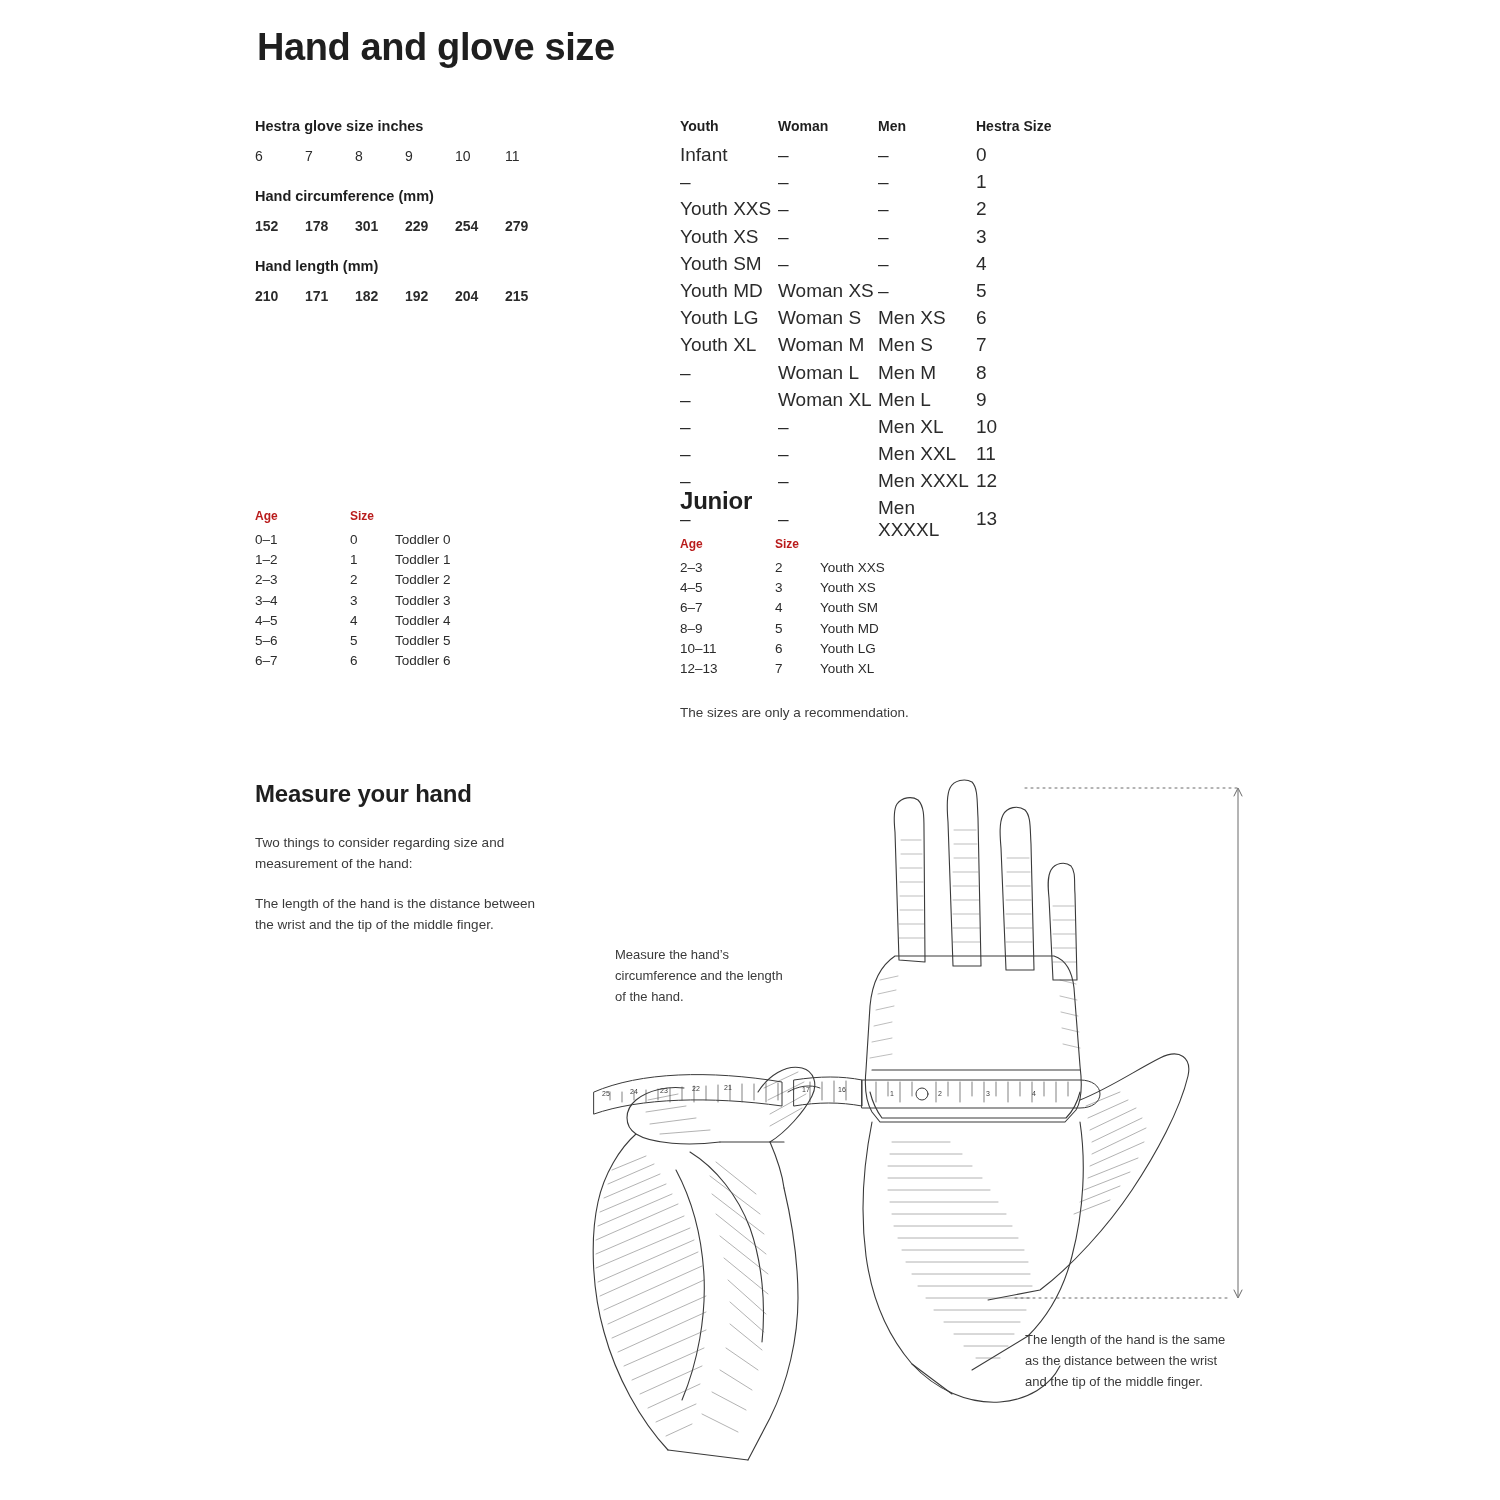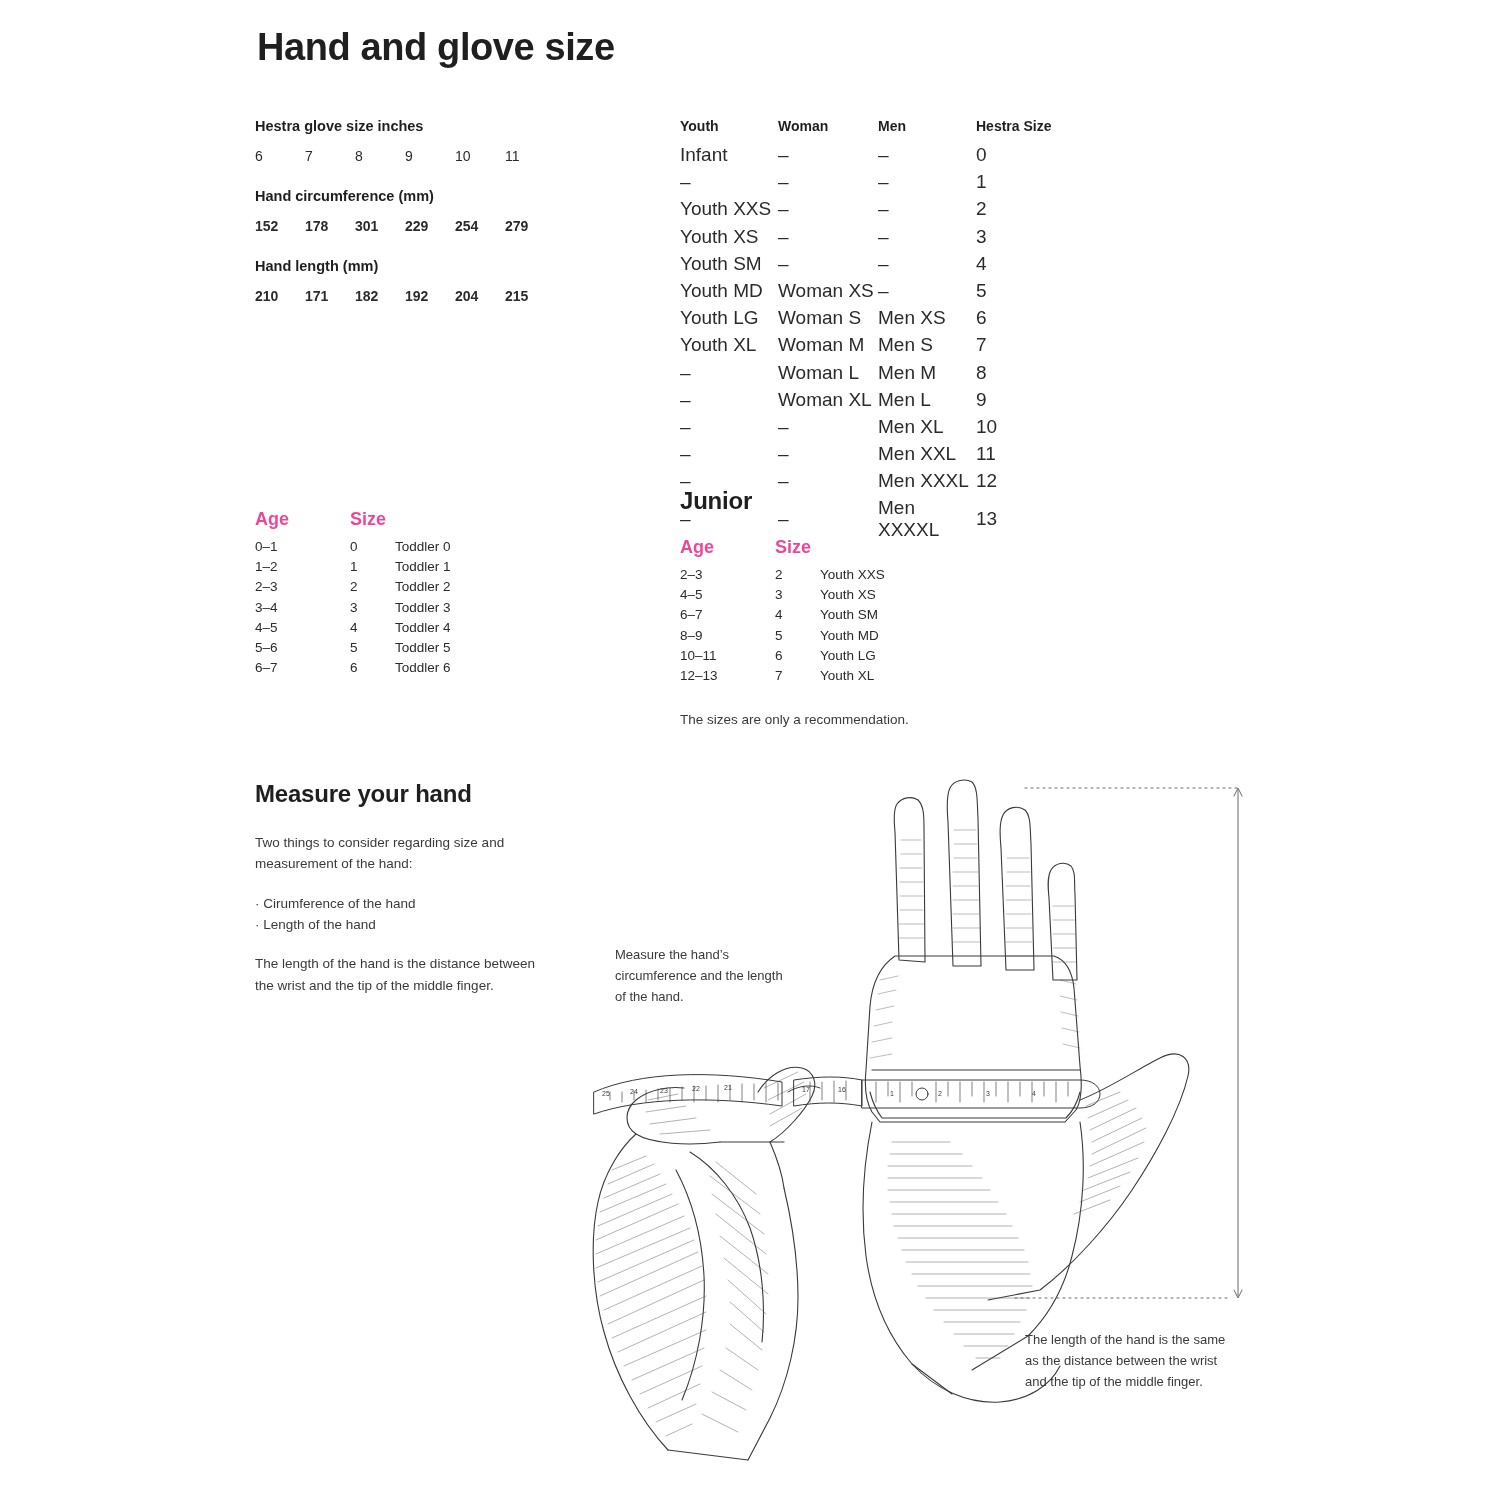--- a/index.html
+++ b/index.html
@@ -115,22 +115,22 @@
     width: 330px;
   }
   .age-table {
     border-collapse: collapse;
     margin-top: 22px;
     font-size: 13.5px;
   }
   .age-table th {
     text-align: left;
     font-weight: bold;
-    font-size: 18px;
-    color: #ec4899;
+    font-size: 12px;
+    color: #b91c1c;
     padding: 0 0 9px 0;
   }
   .age-table td {
     padding: 0 0 5.2px 0;
     color: #2b2b2b;
   }
   .age-table th:nth-child(1), .age-table td:nth-child(1) { width: 95px; }
   .age-table th:nth-child(2), .age-table td:nth-child(2) { width: 45px; }
   .age-table th:nth-child(3), .age-table td:nth-child(3) { width: 130px; }
   #junior-block .note { margin-top: 22px; }
@@ -416,24 +416,20 @@
           <td>Youth XL</td>
         </tr>
       </tbody>
     </table>
     <div class="note">The sizes are only a recommendation.</div>
   </div>
 
   <div id="measure-block">
     <h2 class="section-title">Measure your hand</h2>
     <div class="para">Two things to consider regarding size and measurement of the hand:</div>
-    <div class="bullets">
-      <div>· Cirumference of the hand</div>
-      <div>· Length of the hand</div>
-    </div>
     <div class="para">The length of the hand is the distance between the wrist and the tip of the middle finger.</div>
   </div>
 
   <div id="illustration">
 
     <div class="caption" id="caption-length">The length of the hand is the same as the distance between the wrist and the tip of the middle finger.</div>
     <div class="caption" id="caption-circumference">Measure the hand’s circumference and the length of the hand.</div>
 
     <svg class="hand-svg" width="740" height="700" viewBox="0 0 740 700">
       <g fill="none" stroke="#3a3a3a" stroke-width="1.1" stroke-linecap="round" stroke-linejoin="round">

